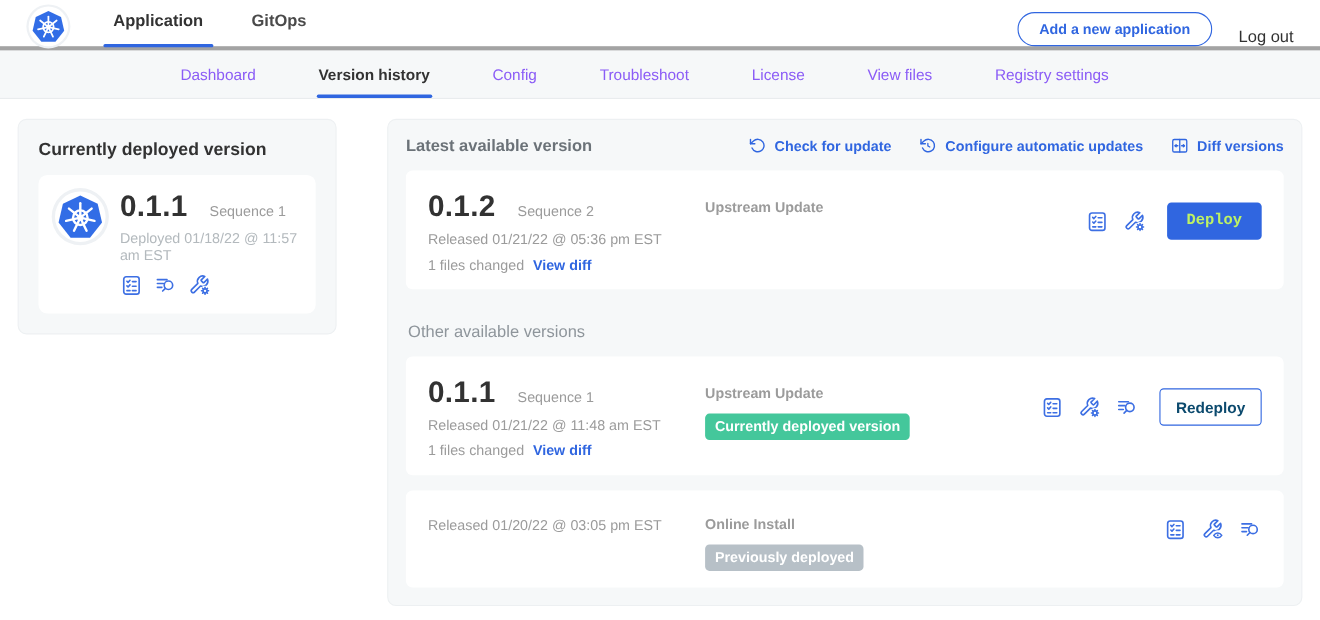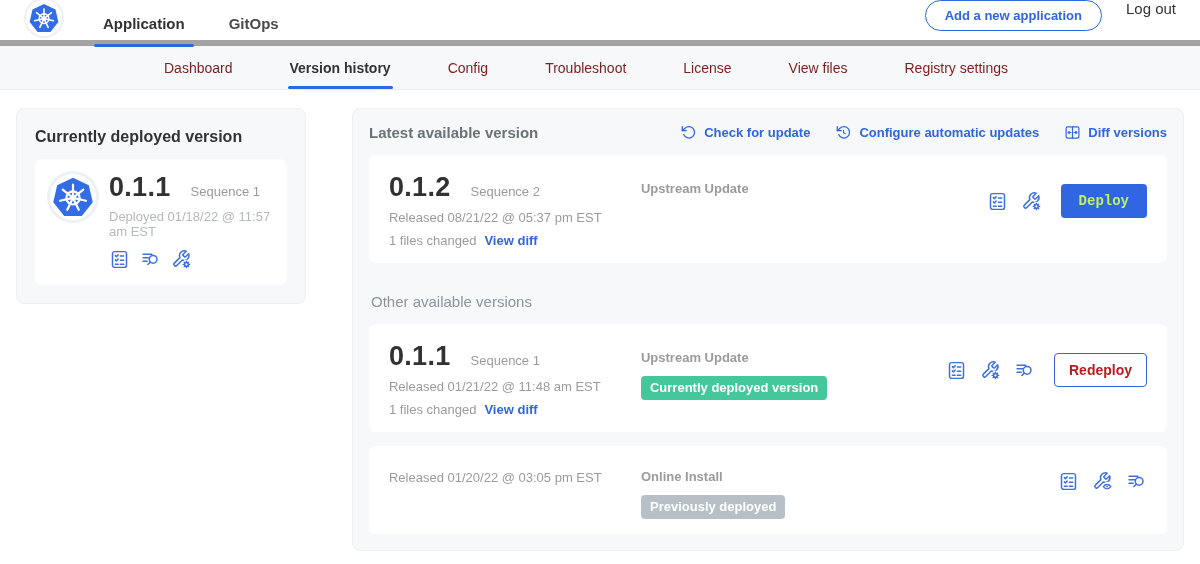--- a/index.html
+++ b/index.html
@@ -4,42 +4,42 @@
 <style>
   * { box-sizing: border-box; margin: 0; padding: 0; }
   html,body { width:1200px; height:564px; }
   body {
     font-family: "Liberation Sans", "DejaVu Sans", sans-serif;
     background: #ffffff; color: #323232; overflow: hidden;
   }
   .icon { display:block; }
 
   
-  .header { height:46px; display:flex; align-items:flex-start; padding:0 24px 0 26px;
-            border-bottom:6px solid #a3a3a3; background:#fff; }
+  .header { height:46px; display:flex; align-items:flex-end; padding:0 24px 0 26px;
+            border-bottom:4px solid #a3a3a3; background:#fff; }
   .brand { width:36px; height:36px; border-radius:50%; background:#fff;
            box-shadow:0 0 0 2px #eef1f4; display:flex; align-items:center;
            justify-content:center; margin-right:32px; }
   .brand svg { width:32px; height:32px; }
   .htab { position:relative; height:46px; display:flex; align-items:center;
           padding:0 9px; margin-right:26px; font-size:15px; font-weight:700;
           color:#323232; cursor:pointer; }
   .htab.inactive { color:#4a4a4a; }
   .htab.active::after { content:""; position:absolute; left:0; right:0; bottom:-1px;
           height:3px; background:#3066e0; border-radius:2px; }
   .add-btn { margin-left:auto; border:1px solid #3066e0; color:#3066e0; background:#fff;
           border-radius:17px; padding:7px 19px; font-size:13px; font-weight:700;
           cursor:pointer; font-family:inherit; }
   .logout { margin-left:24px; font-size:15px; color:#323232; cursor:pointer; }
 
   
   .subnav { height:44px; background:#f6f8f9; border-bottom:1px solid #e9ecee;
             display:flex; align-items:stretch; padding-left:164px; }
   .stab { position:relative; display:flex; align-items:center; margin-right:57px;
-          font-size:14px; color:#7f1d1d; cursor:pointer; white-space:nowrap; }
+          font-size:14px; color:#8b5cf6; cursor:pointer; white-space:nowrap; }
   .stab.active { color:#323232; font-weight:700; }
   .stab.active::after { content:""; position:absolute; left:-2px; right:-2px; bottom:0;
           height:3px; background:#3066e0; border-radius:2px; }
 
   
   .main { display:flex; align-items:flex-start; gap:18px; padding:18px 16px 0; }
 
   .card-surface { background:#f6f8f9; border:1px solid #edf0f2; border-radius:8px; }
 
   
@@ -77,21 +77,21 @@
   .view-diff { color:#3066e0; font-weight:700; cursor:pointer; }
   .source { font-size:13px; font-weight:700; color:#9b9b9b; }
   .badge { display:inline-block; margin-top:11px; padding:4px 9px 5px; border-radius:4px;
            color:#fff; font-size:13px; font-weight:700; }
   .badge.green { background:#44c79b; }
   .badge.gray  { background:#b7c0c7; }
   .vrow .right { margin-left:auto; display:flex; align-items:center; gap:13px; padding-top:12px; }
   .btn-primary { background:#3066e0; color:#bef264; border:none; border-radius:4px;
                  padding:9px 18px; font-size:14px; font-weight:700; cursor:pointer;
                  margin-left:6px; font-family:Liberation Mono, monospace; }
-  .btn-outline { background:#fff; color:#b91c1c; border:1px solid #3066e0; border-radius:4px;
+  .btn-outline { background:#fff; color:#0c4a6e; border:1px solid #3066e0; border-radius:4px;
                  padding:8px 14px; font-size:14px; font-weight:700; cursor:pointer;
                  margin-left:6px; font-family:inherit; }
 </style>
 </head>
 <body>
 
 <svg width="0" height="0" style="position:absolute" aria-hidden="true">
   <defs>
     <symbol id="i-k8s" viewBox="0 0 100 100">
       <polygon points="50,6 14.1,23.3 5.1,62.2 30,93.4 70,93.4 94.9,62.2 85.9,23.3" fill="#326de6"></polygon>
@@ -252,21 +252,21 @@
         </div>
       </div>
     </div>
 
     <div class="vrow">
       <div class="left">
         <div class="ver-line">
           <span class="ver">0.1.2</span>
           <span class="seq">Sequence 2</span>
         </div>
-        <div class="released">Released 08/21/22 @ 05:37 pm EST</div>
+        <div class="released">Released 01/21/22 @ 05:36 pm EST</div>
         <div class="files-line">
           <span>1 files changed</span>
           <span class="view-diff">View diff</span>
         </div>
       </div>
       <div class="mid">
         <div class="source">Upstream Update</div>
       </div>
       <div class="right">
         <svg class="icon icon-btn">

